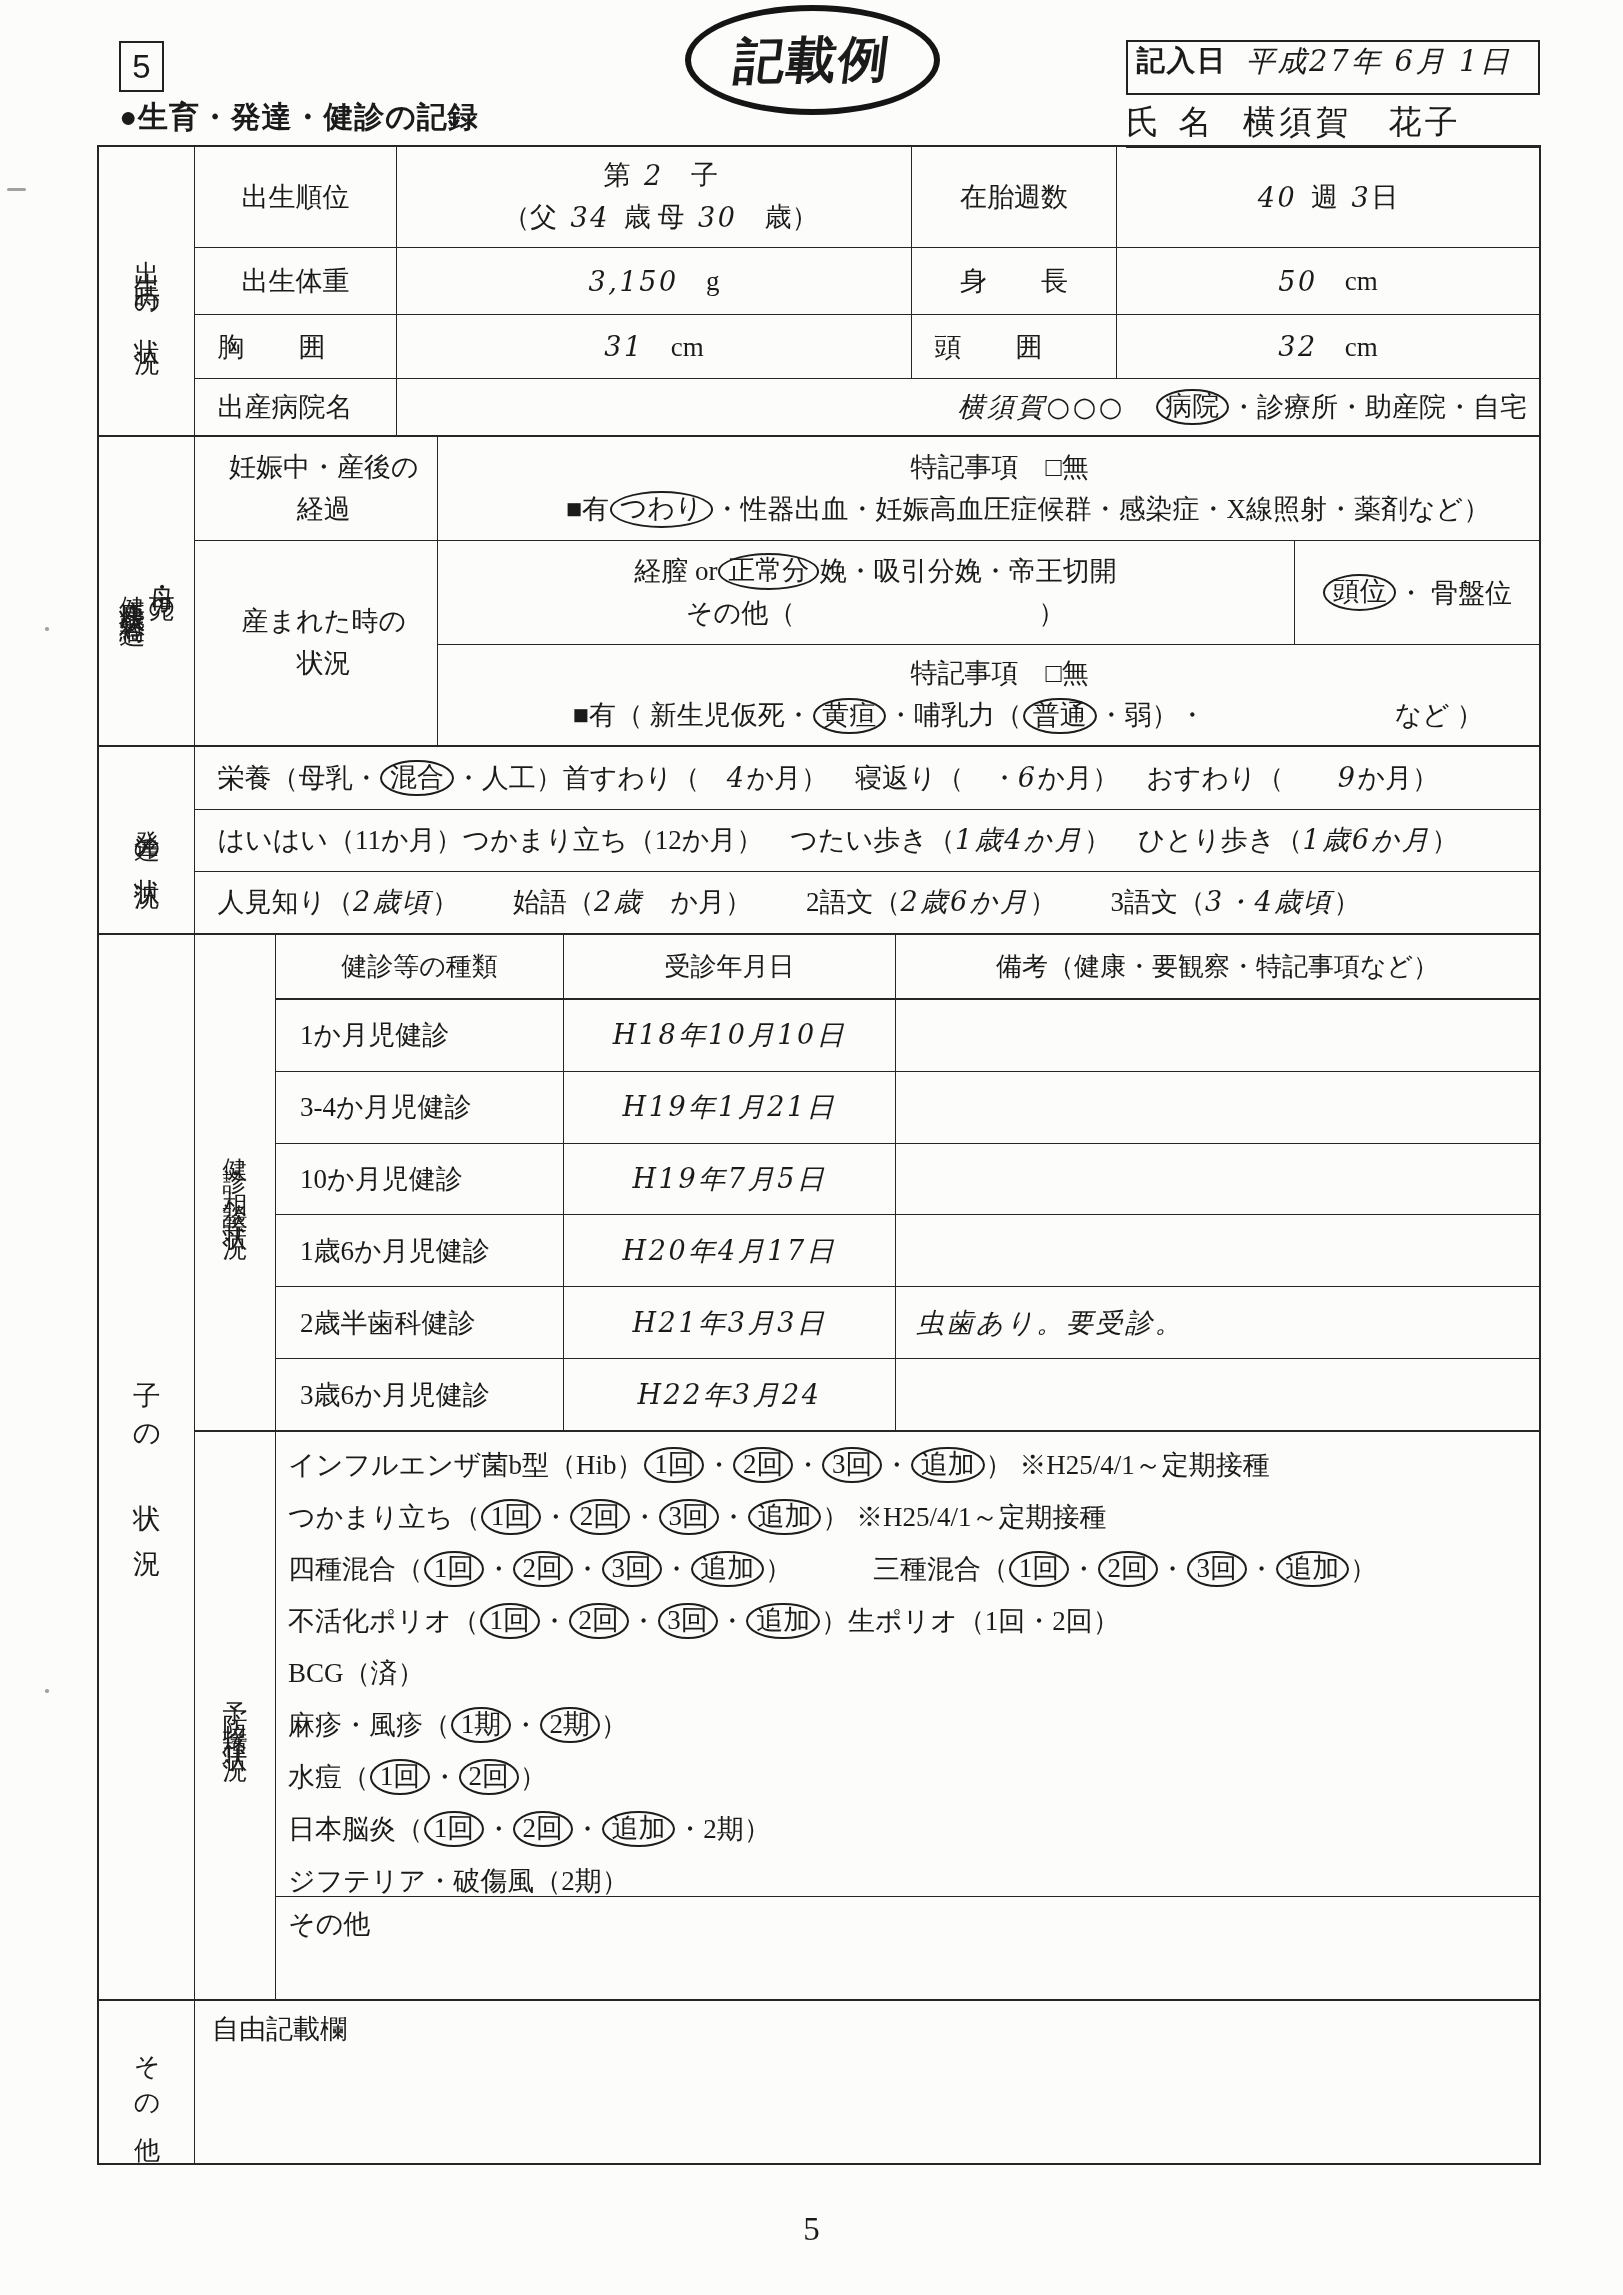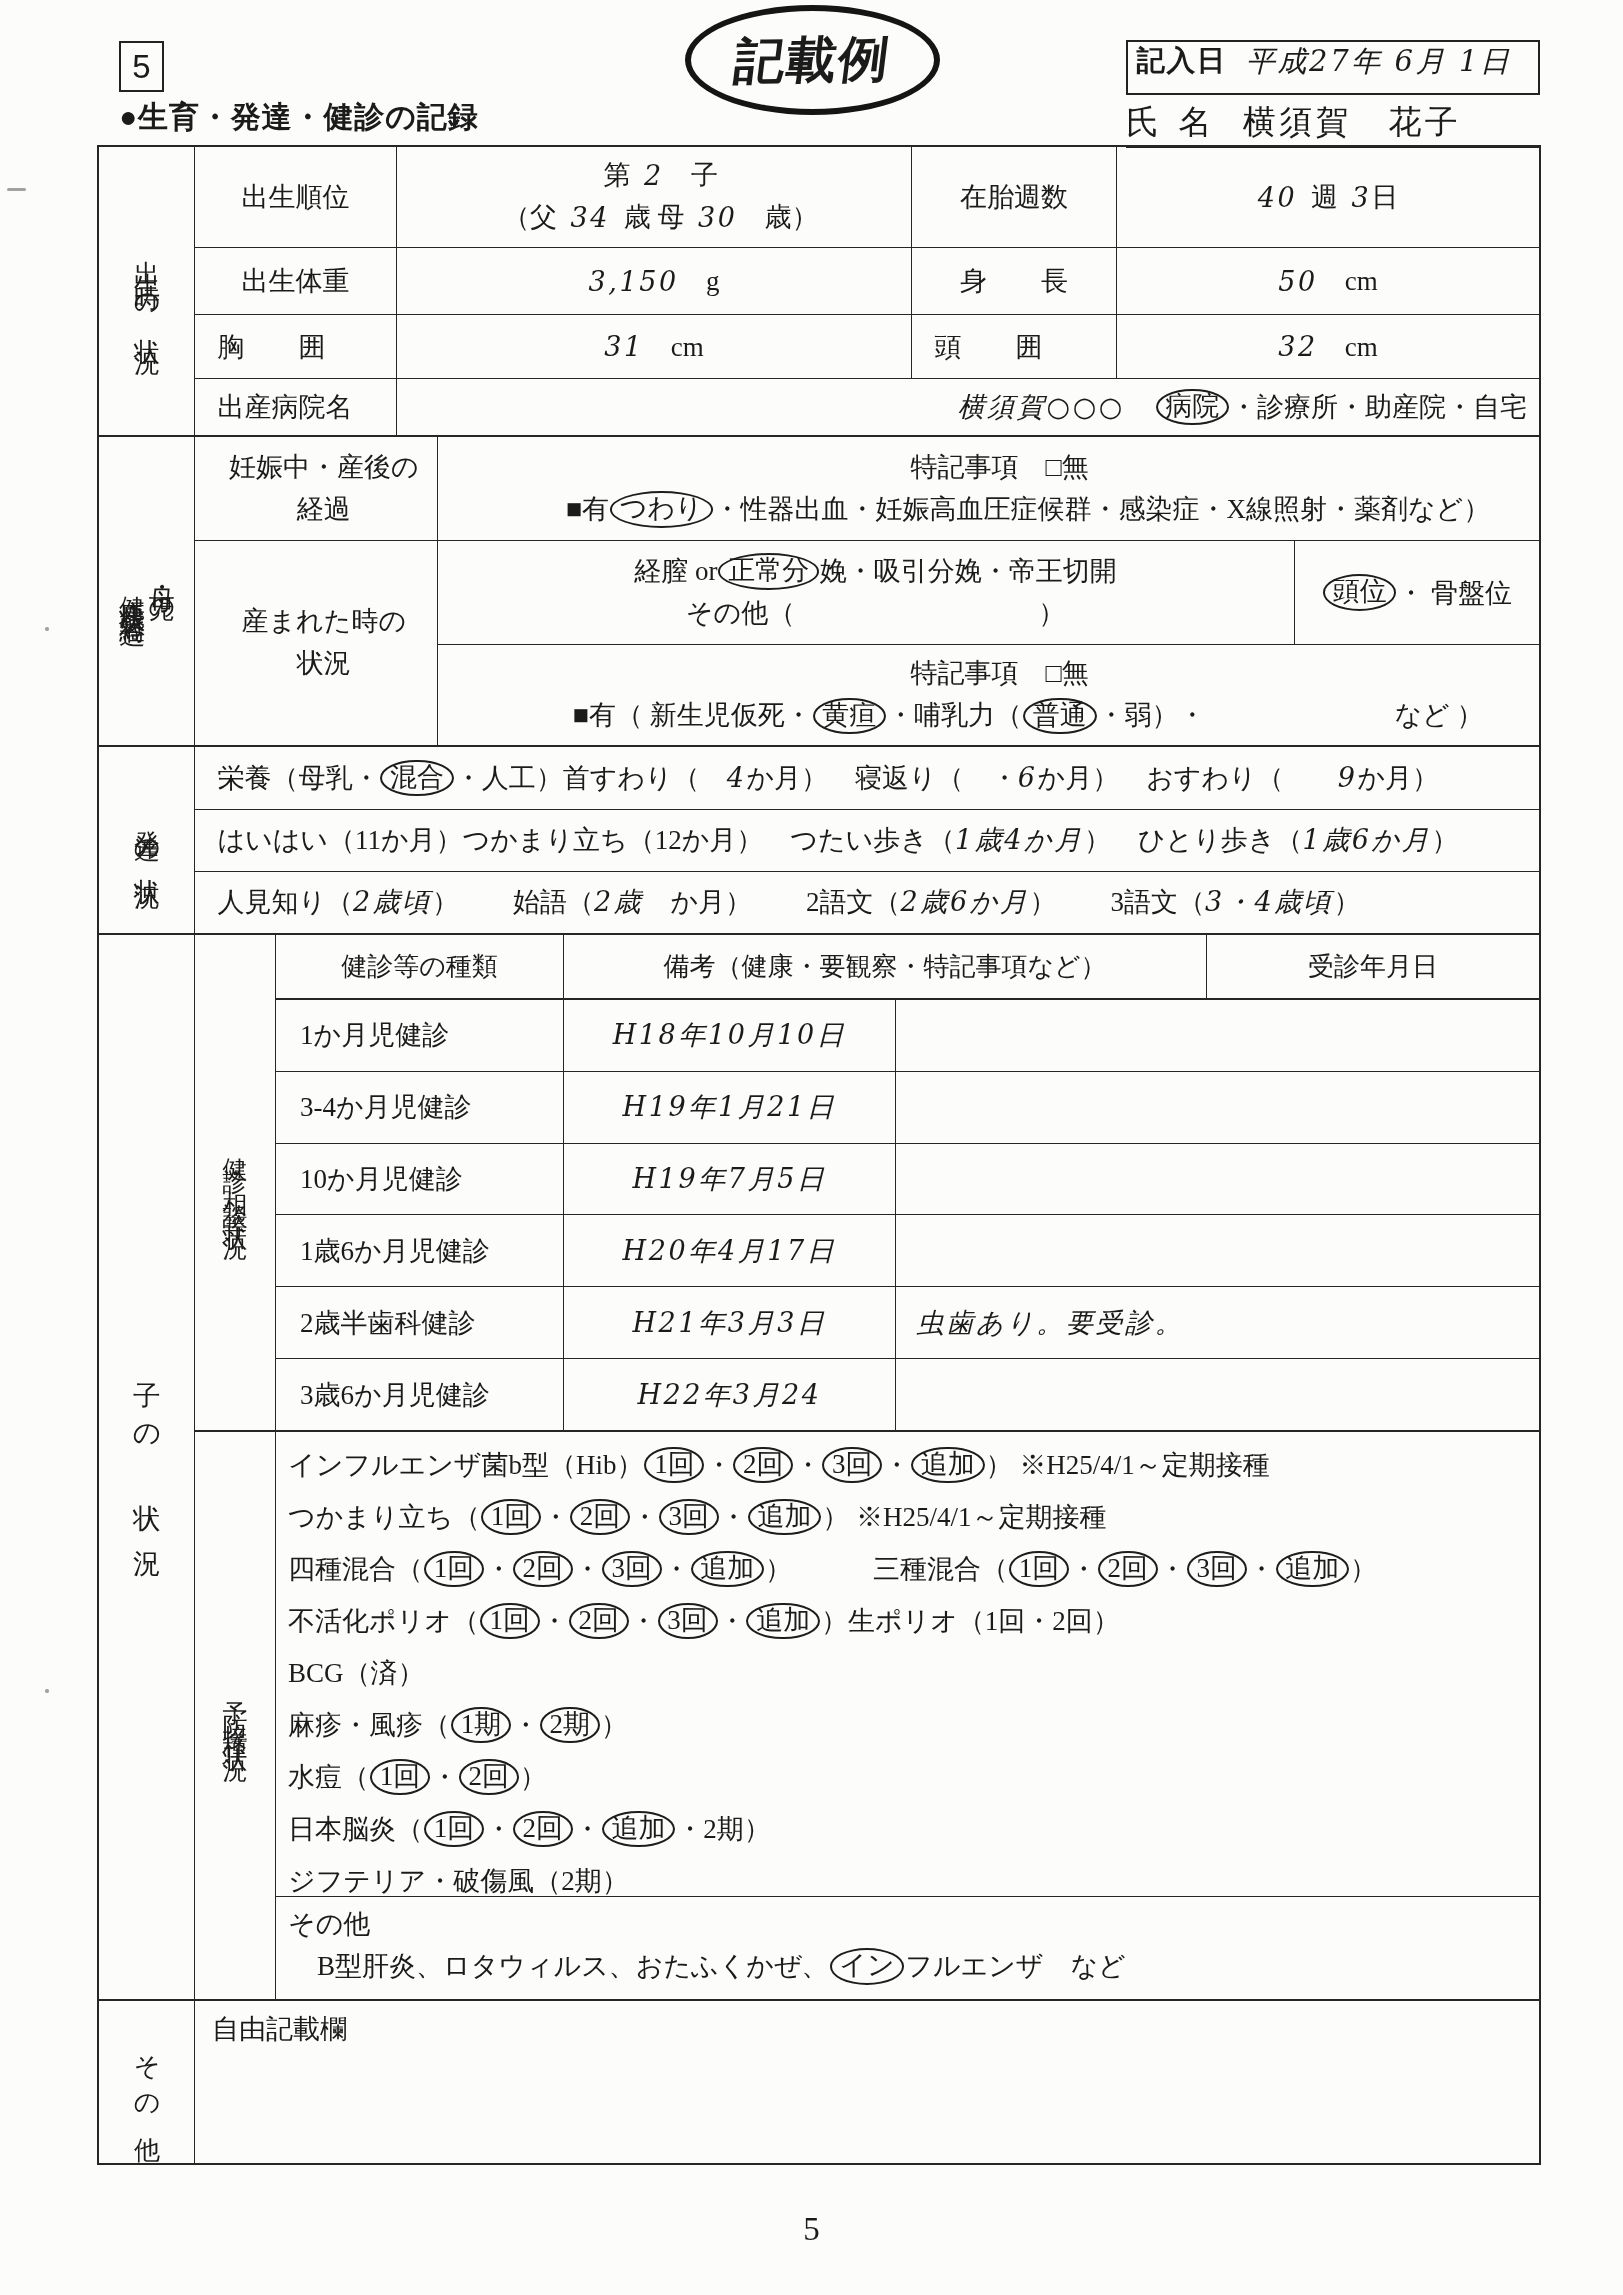--- a/index.html
+++ b/index.html
@@ -287,22 +287,22 @@
           </div>
           <div class="grow" style="display:flex; align-items:center; justify-content:center">
             <span class="vlabel v-inner">予防接種状況</span>
           </div>
         </div>
         <div class="grow col">
 
           <div class="col" style="height:497px; border-bottom:2.6px solid #262626; box-sizing:border-box">
             <div class="row ck-header" style="height:65px; border-bottom-width:2.6px">
               <div class="cell cen" style="width:288px">健診等の種類</div>
+              <div class="cell cen" style="width:332px">受診年月日</div>
               <div class="cell cen grow">備考（健康・要観察・特記事項など）</div>
-              <div class="cell cen" style="width:332px">受診年月日</div>
             </div>
             <div class="row ck-row grow">
               <div class="cell" style="width:288px; padding-left:24px">1か月児健診</div>
               <div class="cell cen hand" style="width:332px">H18年10月10日</div>
               <div class="cell grow hand" style="padding-left:20.7px"></div>
             </div>
             <div class="row ck-row grow">
               <div class="cell" style="width:288px; padding-left:24px">3-4か月児健診</div>
               <div class="cell cen hand" style="width:332px">H19年1月21日</div>
               <div class="cell grow hand" style="padding-left:20.7px"></div>
@@ -408,25 +408,20 @@
                 <span class="circ">追加</span>
                 <span class="">・2期）</span>
               </div>
             <div class="vline">
                 <span class="">ジフテリア・破傷風（2期）</span>
               </div>
           </div>
 
           <div class="grow col" style="padding-top:6.9px">
             <div class="line" style="height:40px; padding-left:12px">その他</div>
-            <div class="line" style="height:45px; padding-left:41px">
-                <span class="">B型肝炎、ロタウィルス、おたふくかぜ、</span>
-                <span class="circ">イン</span>
-                <span class="">フルエンザ　など</span>
-              </div>
           </div>
         </div>
       </div>
     </div>
 
     <div class="sec grow">
       <div class="side">
         <span class="vlabel v-other">その他</span>
       </div>
       <div class="grow" style="padding:10.3px 0 0 17px">

